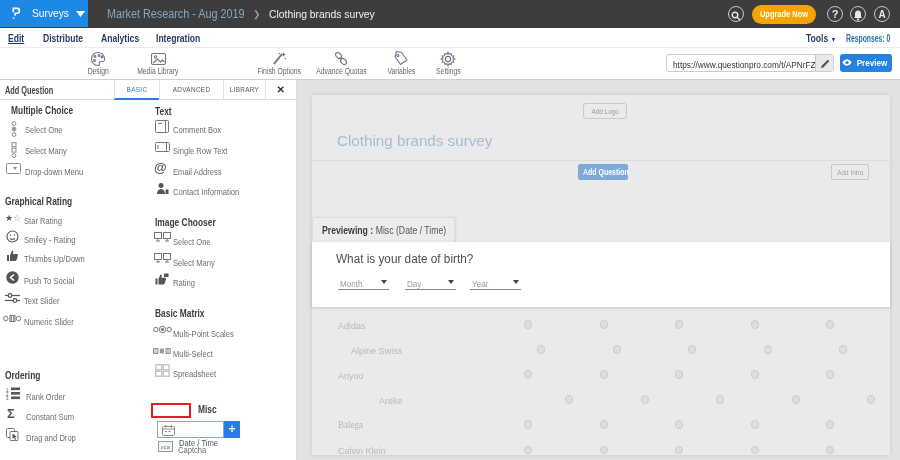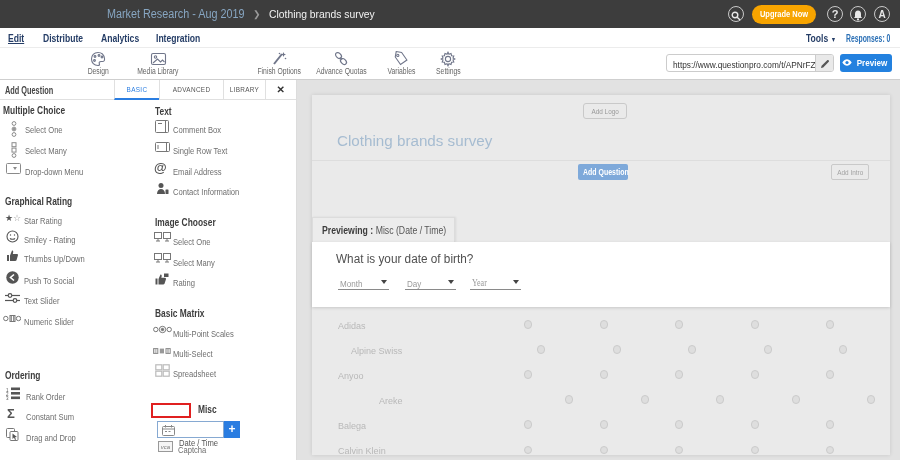--- a/index.html
+++ b/index.html
@@ -64,20 +64,30 @@
 .sel .t { display:inline-block; transform:scaleX(0.85); transform-origin:0 50%; margin-left:2px; margin-top:6px; }
 .sel .car { position:absolute; right:2px; top:8px; width:0; height:0; border-left:3.2px solid transparent; border-right:3.2px solid transparent; border-top:4px solid #444; }
 .mrow { position:absolute; left:0; width:578px; height:25px; }
 .mrow .lb { position:absolute; left:26px; top:7px; font-size:9.5px; color:#b8b8b8; transform:scaleX(0.95); transform-origin:0 0; white-space:nowrap; }
 .rad { position:absolute; top:7.3px; width:8.5px; height:8.5px; border-radius:50%; background:#dedede; border:1px solid #cbcbcb; }
 </style>
 </head>
 <body>
 
 <div id="topbar">
+  <div id="logoblk">
+    <svg style="position:absolute;left:0;top:0" width="28" height="27" viewBox="0 0 28 27">
+      <path d="M13.3 12.3 L13.3 8.4 L16.9 8.4 Q19.5 8.4 19.5 10.7 Q19.5 12.8 17 13.2 L15.2 13.5 L15.2 15.8" fill="none" stroke="#fff" stroke-width="1.6"></path>
+      <path d="M12.6 17.5 L14.7 17.5 L13.65 19.6 Z" fill="#fff"></path>
+    </svg>
+    <span class="sv"><span class="cx" style="transform:scaleX(0.89)">Surveys</span></span>
+    <svg style="position:absolute;left:76px;top:11px" width="9" height="6" viewBox="0 0 9 6">
+        <path d="M0 0 L9 0 L4.5 6 Z" fill="#fff"></path>
+      </svg>
+  </div>
   <span id="crumb1"><span class="cx" style="transform:scaleX(0.90)">Market Research - Aug 2019</span></span>
   <span id="crumbsep">❯</span>
   <span id="crumb2"><span class="cx" style="transform:scaleX(0.94)">Clothing brands survey</span></span>
   <div class="topcirc" style="left:728px;">
     <svg width="10" height="10" viewBox="0 0 10 10" style="margin-top:2.5px">
         <circle cx="4" cy="4" r="2.8" fill="none" stroke="#e8e8e8" stroke-width="1.4"></circle>
         <line x1="6.2" y1="6.2" x2="9" y2="9" stroke="#e8e8e8" stroke-width="1.4"></line>
       </svg>
   </div>
   <div id="upgrade"><span class="cxc" style="transform:scaleX(0.83)">Upgrade Now</span></div>
@@ -165,21 +175,21 @@
 <div id="panel">
   <div id="panelhead">
     <span class="ttl"><span class="cx" style="transform:scaleX(0.70)">Add Question</span></span>
     <div class="ptab active" style="left:114px;width:45px;"><span class="ti">BASIC</span></div>
     <div class="ptab" style="left:159px;width:64px;"><span class="ti">ADVANCED</span></div>
     <div class="ptab" style="left:223px;width:42px;"><span class="ti">LIBRARY</span></div>
     <div class="ptab" style="left:265px;width:31px;font-weight:bold;color:#333;font-size:10px;">✕</div>
   </div>
   <div id="panelbody">
 
-    <div class="sechead" style="left:3px;top:25px;"><span>Multiple Choice</span></div>
+    <div class="sechead" style="left:11px;top:25px;"><span>Multiple Choice</span></div>
     <div class="pitem" style="left:0;top:38px;">
         <span class="ic" style="left:10px;top:3px;"><svg width="8" height="16" viewBox="0 0 8 16" fill="none" stroke="#8a8a8a">
             <circle cx="4" cy="2.5" r="1.9"></circle>
             <circle cx="4" cy="8" r="1.9"></circle>
             <circle cx="4" cy="8" r="0.8" fill="#8a8a8a"></circle>
             <circle cx="4" cy="13.5" r="1.9"></circle>
           </svg></span>
         <span class="tx" style="left:24.5px;top:6px;">Select One</span>
       </div>
     <div class="pitem" style="left:0;top:59px;">
@@ -394,21 +404,21 @@
     <div id="addlogo"><span class="cxc">Add Logo</span></div>
     <div id="stitle">Clothing brands survey</div>
     <div id="shr"></div>
     <div id="addq"><span class="cxc" style="transform:scaleX(0.82)">Add Question</span></div>
     <div id="addintro"><span class="cxc">Add Intro</span></div>
     <div id="ptab"><span class="in"><b>Previewing :</b> Misc (Date / Time)</span></div>
     <div id="pcard">
       <div id="pq">What is your date of birth?</div>
       <div class="sel" style="left:26px;"><span class="t">Month</span><span class="car"></span></div>
       <div class="sel" style="left:93px;"><span class="t">Day</span><span class="car"></span></div>
-      <div class="sel" style="left:158px;font-family:Liberation Serif, serif;"><span class="t">Year</span><span class="car"></span></div>
+      <div class="sel" style="left:158px;"><span class="t">Year</span><span class="car"></span></div>
     </div>
     <div id="mrows">
       <div class="mrow" style="top:218px;">
           <span class="lb">Adidas</span>
           <span class="rad" style="left:211.7px;"></span>
           <span class="rad" style="left:287.7px;"></span>
           <span class="rad" style="left:362.7px;"></span>
           <span class="rad" style="left:438.7px;"></span>
           <span class="rad" style="left:513.7px;"></span>
         </div>
@@ -429,21 +439,21 @@
           <span class="rad" style="left:513.7px;"></span>
         </div>
       <div class="mrow" style="top:293.2px;margin-left:41px;">
           <span class="lb">Areke</span>
           <span class="rad" style="left:211.7px;"></span>
           <span class="rad" style="left:287.7px;"></span>
           <span class="rad" style="left:362.7px;"></span>
           <span class="rad" style="left:438.7px;"></span>
           <span class="rad" style="left:513.7px;"></span>
         </div>
-      <div class="mrow" style="top:318.2px;">
+      <div class="mrow" style="top:318.2px;font-family:Liberation Serif, serif;">
           <span class="lb">Balega</span>
           <span class="rad" style="left:211.7px;"></span>
           <span class="rad" style="left:287.7px;"></span>
           <span class="rad" style="left:362.7px;"></span>
           <span class="rad" style="left:438.7px;"></span>
           <span class="rad" style="left:513.7px;"></span>
         </div>
       <div class="mrow" style="top:343.3px;">
           <span class="lb">Calvin Klein</span>
           <span class="rad" style="left:211.7px;"></span>

